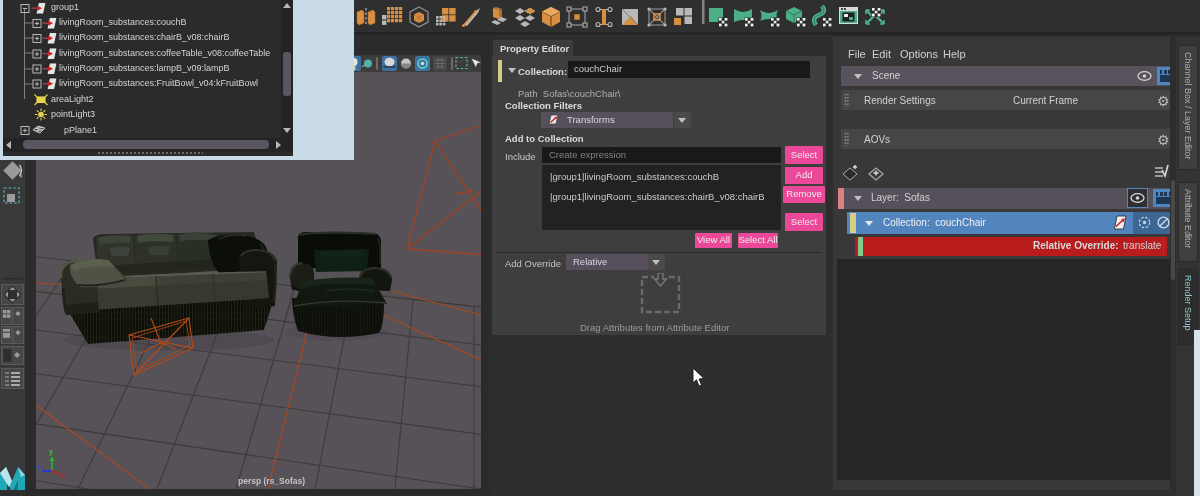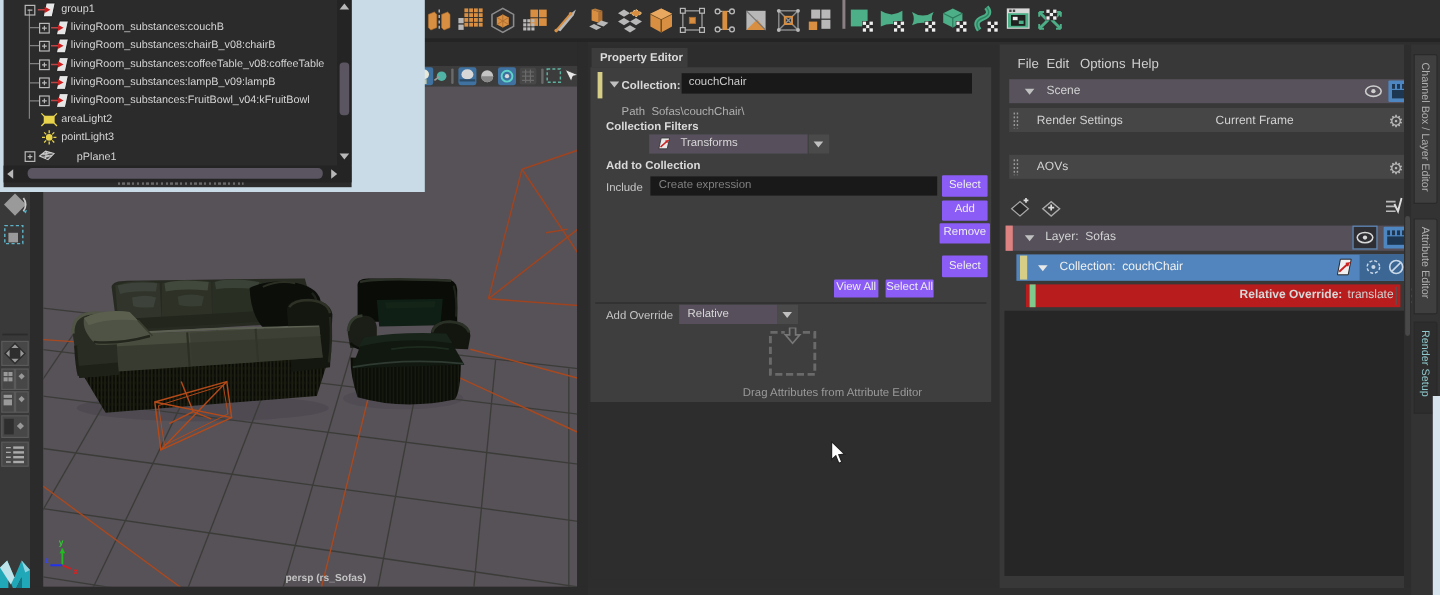--- a/index.html
+++ b/index.html
@@ -39,21 +39,21 @@
 #rtabs { left:1176px; top:37px; width:24px; height:459px; background:#333333; }
 
 
 #outliner { left:0; top:0; width:354px; height:160px; background:#c9dbe6; }
 #outliner .inner { position:absolute; left:3px; top:0; width:290px; height:156px; background:#2b2b2b; }
 
 
 .pe-lbl { position:absolute; color:#c6c6c6; font-size:9.5px; white-space:nowrap; }
 .pe-bold { position:absolute; color:#dadada; font-size:9.5px; font-weight:bold; white-space:nowrap; }
 .pe-field { position:absolute; background:#191919; color:#cccccc; font-size:9.5px; white-space:nowrap; }
-.pe-btn { position:absolute; background:#8b5cf6; color:#eeeeee; font-size:9.5px;
+.pe-btn { position:absolute; background:#ec4899; color:#eeeeee; font-size:9.5px;
   text-align:center; border-radius:1px; white-space:nowrap; }
 .pe-drop { position:absolute; background:#57505c; color:#d8d8d8; font-size:9.5px; white-space:nowrap; }
 .pe-droparrow { position:absolute; background:#4a4a4a; }
 .tri-down { width:0; height:0; border-left:4px solid transparent; border-right:4px solid transparent;
   border-top:5px solid #c0c0c0; }
 
 
 .rs-menu { color:#d0d0d0; font-size:11px; white-space:nowrap; }
 .rs-txt { position:absolute; color:#d2d2d2; font-size:10px; white-space:nowrap; }
 .rs-row { position:absolute; left:8px; width:331px; height:20px; background:#464646; }
@@ -566,40 +566,44 @@
         </svg>
         <span style="position:absolute;left:26px;top:2px;">Transforms</span>
       </div>
       <div class="pe-droparrow" style="left:182px;top:56px;width:17px;height:16px;">
         <div class="tri-down" style="position:absolute;left:4px;top:6px;"></div>
       </div>
       <div class="pe-bold" style="left:13px;top:77px;">Add to Collection</div>
       <div class="pe-lbl" style="left:13px;top:95px;">Include</div>
       <div class="pe-field" style="left:50px;top:91px;width:239px;height:16px;padding:2px 0 0 7px;color:#808080;">Create expression</div>
       <div class="pe-btn" style="left:293px;top:90px;width:38px;height:18px;padding-top:3px;">Select</div>
+      <div class="pe-field" style="left:50px;top:109px;width:239px;height:65px;background:#222222;">
+        <div style="position:absolute;left:8px;top:6px;color:#cccccc;">|group1|livingRoom_substances:couchB</div>
+        <div style="position:absolute;left:8px;top:26px;color:#cccccc;">|group1|livingRoom_substances:chairB_v08:chairB</div>
+      </div>
       <div class="pe-btn" style="left:293px;top:111px;width:38px;height:17px;padding-top:2px;">Add</div>
       <div class="pe-btn" style="left:291px;top:130px;width:42px;height:17px;padding-top:2px;">Remove</div>
       <div class="pe-btn" style="left:293px;top:157px;width:38px;height:18px;padding-top:3px;">Select</div>
       <div class="pe-btn" style="left:203px;top:177px;width:37px;height:15px;padding-top:1px;">View All</div>
       <div class="pe-btn" style="left:246px;top:177px;width:40px;height:15px;padding-top:1px;">Select All</div>
       <div class="abs" style="left:4px;top:196px;width:326px;height:1px;background:#2b2b2b;"></div>
       <div class="pe-lbl" style="left:13px;top:202px;">Add Override</div>
       <div class="pe-drop" style="left:74px;top:198px;width:82px;height:16px;">
           <span style="position:absolute;left:7px;top:2px;">Relative</span>
         </div>
       <div class="pe-droparrow" style="left:156px;top:198px;width:17px;height:16px;">
         <div class="tri-down" style="position:absolute;left:4px;top:6px;"></div>
       </div>
 
       <svg class="abs" style="left:148px;top:217px;" width="42" height="42" viewBox="0 0 42 42">
         <rect x="2" y="4" width="37" height="35" fill="none" stroke="#6a6a6a" stroke-width="2.4" stroke-dasharray="6 3"></rect>
         <rect x="14" y="0" width="13" height="10" fill="#3e3e3e"></rect>
         <path d="M18 0 L23 0 L23 6 L26.5 6 L20.5 13 L14.5 6 L18 6 Z" fill="#3e3e3e" stroke="#777" stroke-width="1.4"></path>
       </svg>
-      <div class="pe-lbl" style="left:88px;top:266px;color:#9a9a9a;font-size:9.5px;margin-left:39px;">Drag Attributes from Attribute Editor</div>
+      <div class="pe-lbl" style="left:88px;top:266px;color:#9a9a9a;font-size:9.5px;">Drag Attributes from Attribute Editor</div>
     </div>
   </div>
   <div class="abs" id="propbelow"></div>
   <div class="abs" id="rsp">
     <div class="rs-menu" style="position:absolute;left:15px;top:11px;">File</div>
     <div class="rs-menu" style="position:absolute;left:39px;top:11px;">Edit</div>
     <div class="rs-menu" style="position:absolute;left:67px;top:11px;">Options</div>
     <div class="rs-menu" style="position:absolute;left:110px;top:11px;">Help</div>
 
     <div class="abs" style="left:8px;top:29px;width:331px;height:20px;background:#57525b;">

